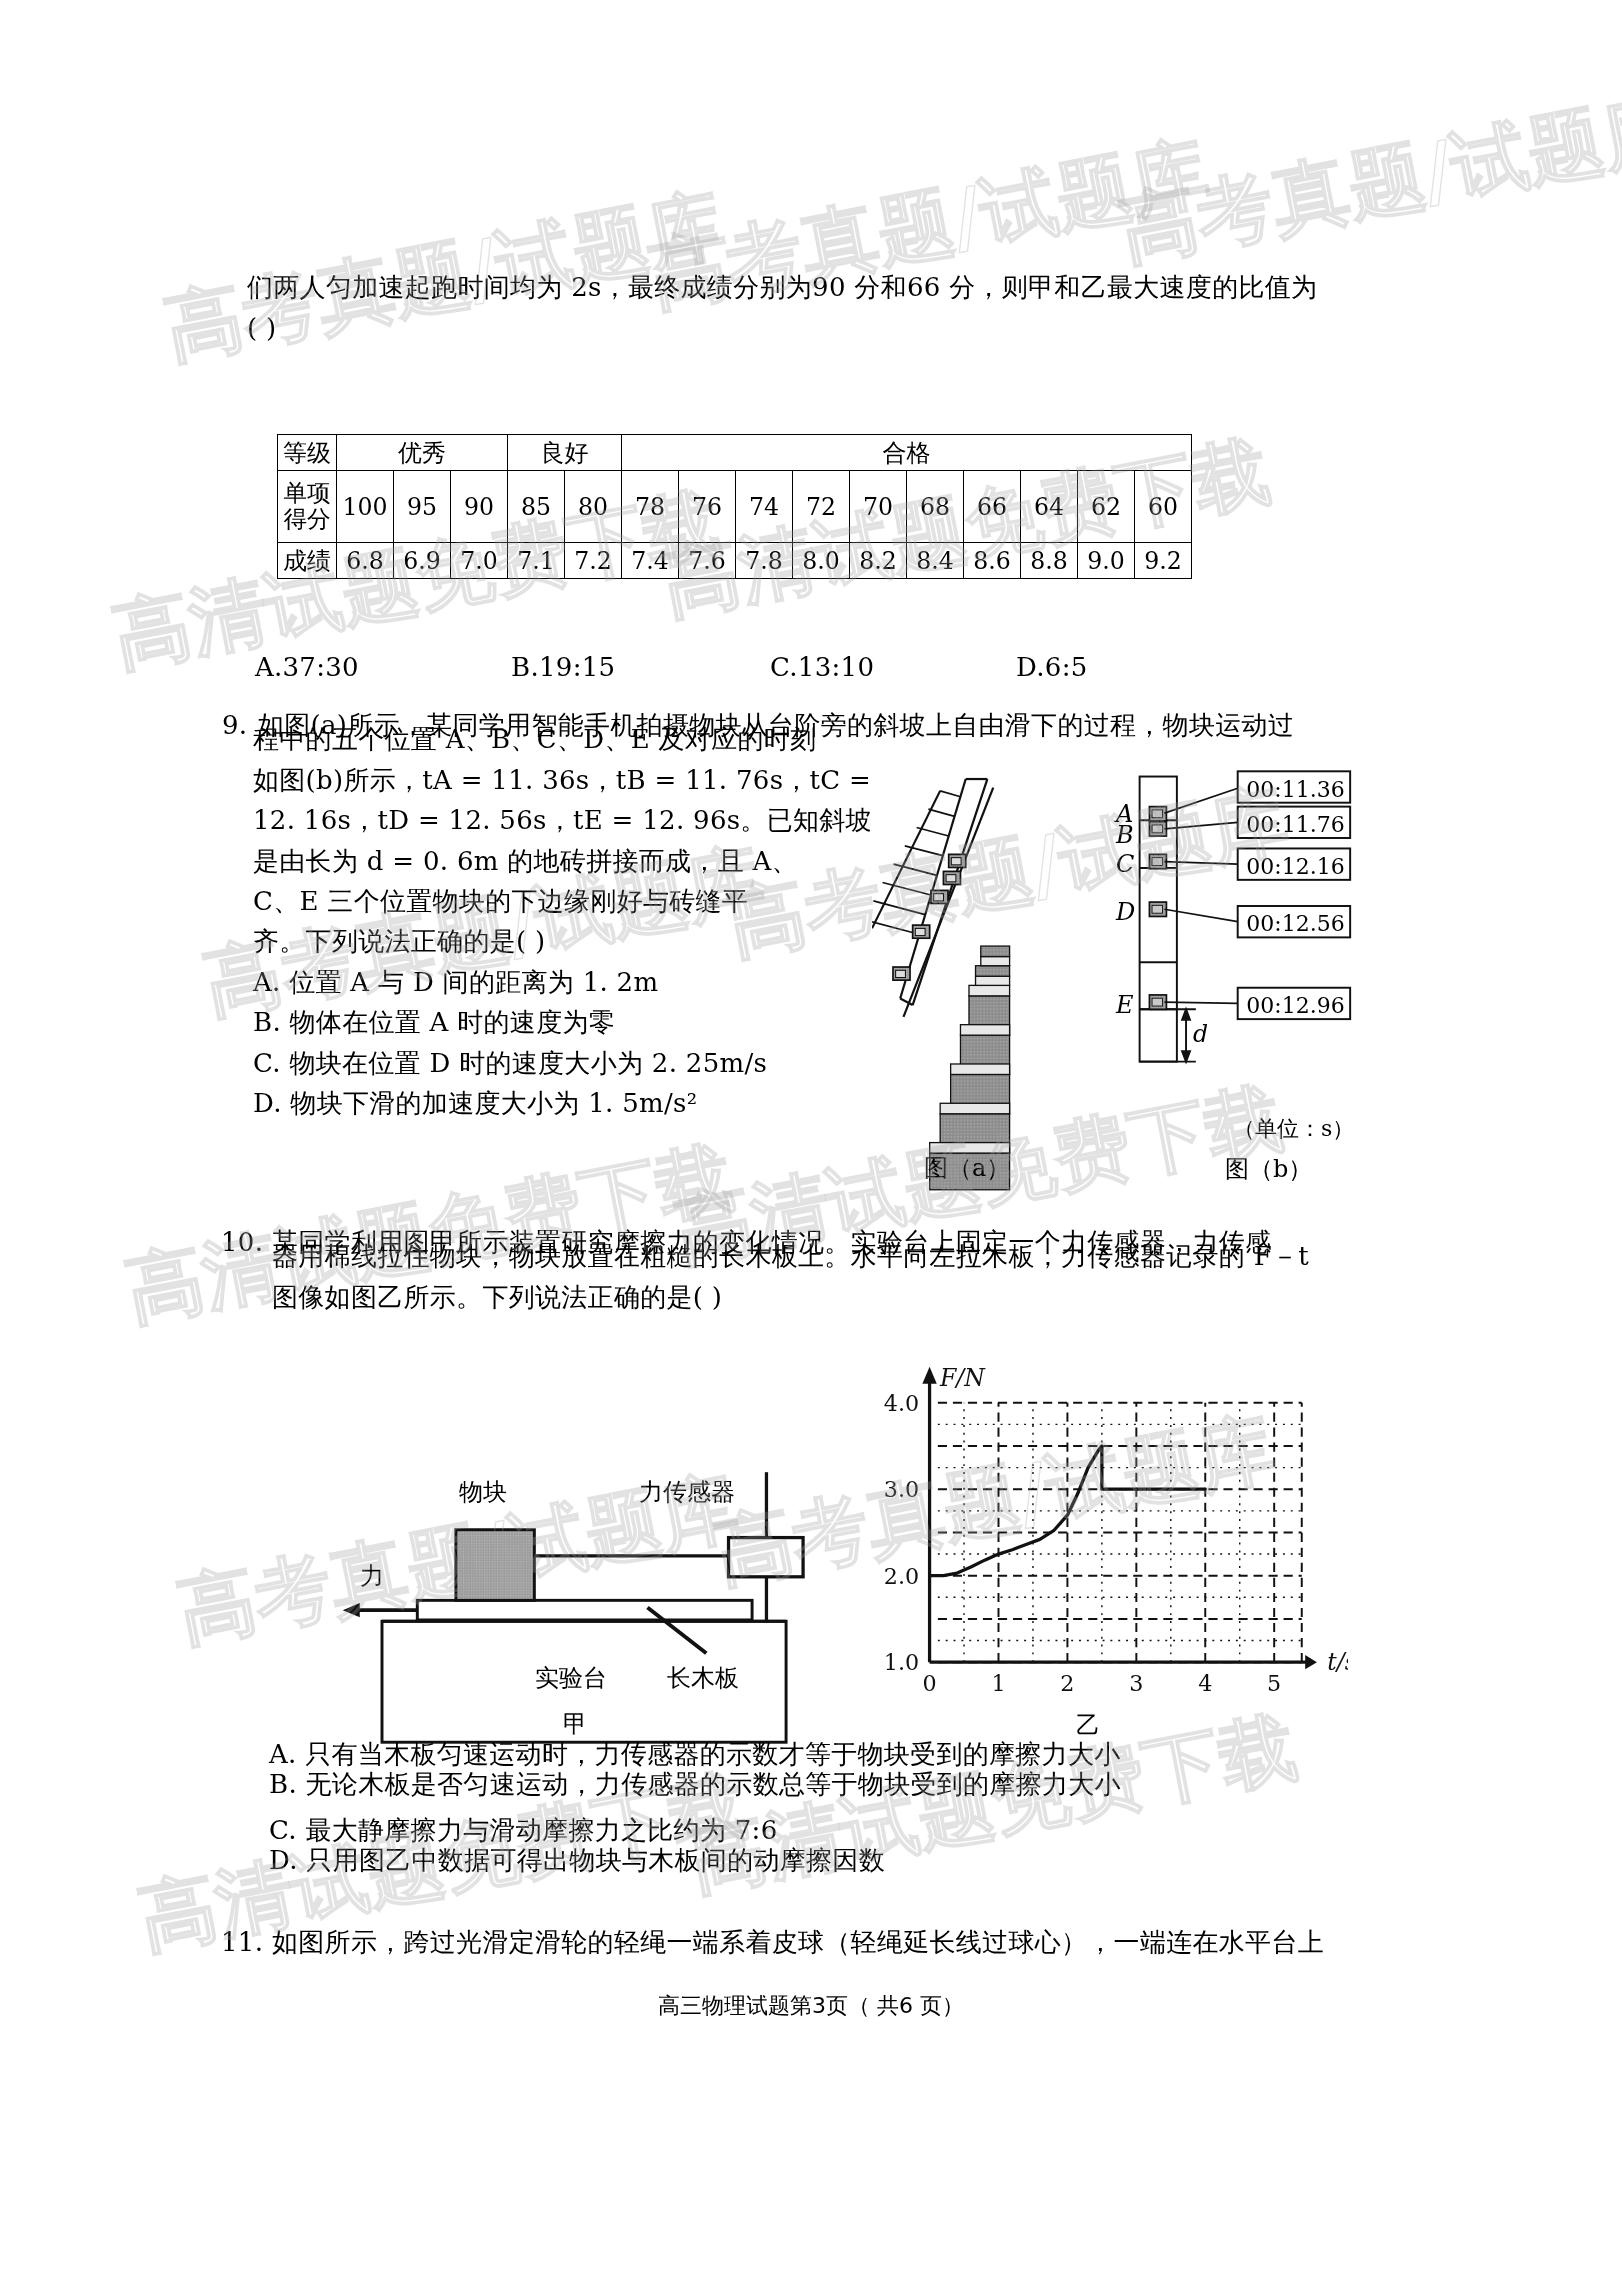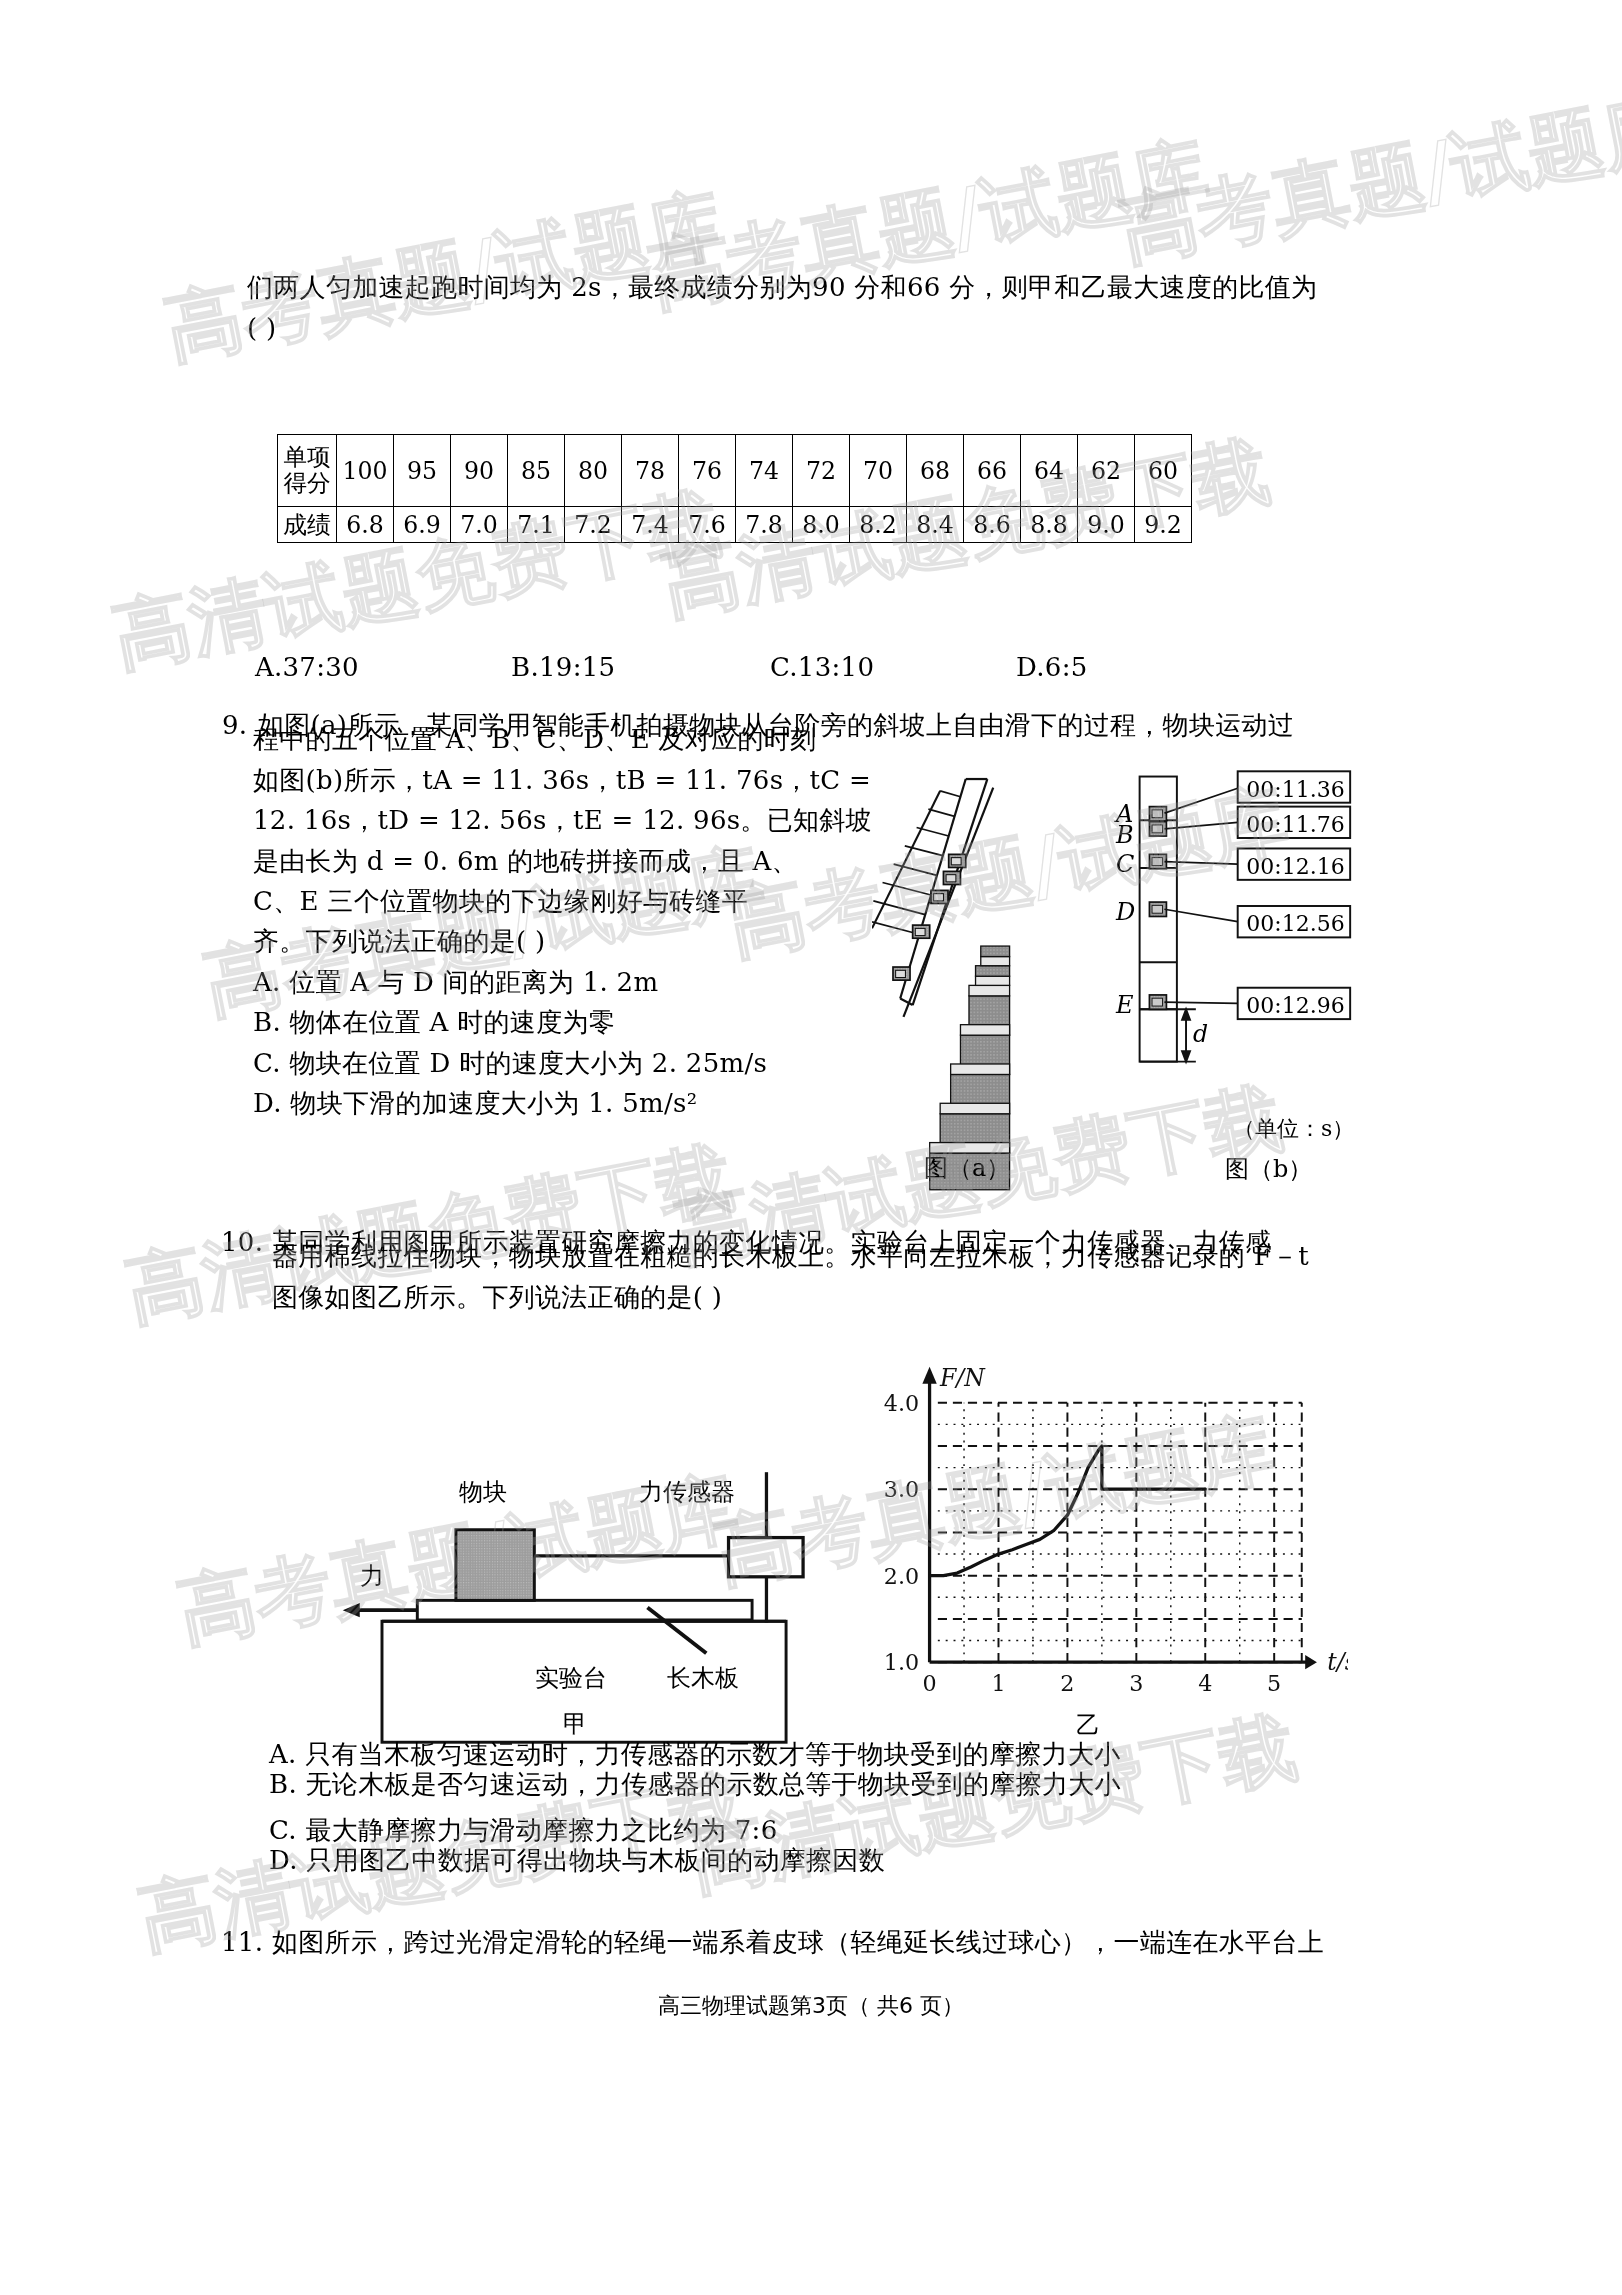--- a/index.html
+++ b/index.html
@@ -76,20 +76,26 @@
 
 <div class="page">
 
   <div class="col" style="top:260px;">
     <div class="ln" style="margin-top:14.4px;">们两人匀加速起跑时间均为 2s，最终成绩分别为90 分和66 分，则甲和乙最大速度的比值为</div>
     <div class="ln" style="margin-top:14.4px;">(      )</div>
   </div>
 
   <table class="gtable">
     <tbody>
+        <tr>
+      <td class="hd c-lab">等级</td>
+      <td class="hd" colspan="3">优秀</td>
+      <td class="hd" colspan="2">良好</td>
+      <td class="hd" colspan="10">合格</td>
+    </tr>
     <tr class="r-mid">
       <td class="hd2 c-lab">
         <div>单项</div>
         <div>得分</div>
       </td>
       <td class="c-num">100</td>
       <td class="c-num">95</td>
       <td class="c-num">90</td>
       <td class="c-num">85</td>
       <td class="c-num">80</td>

